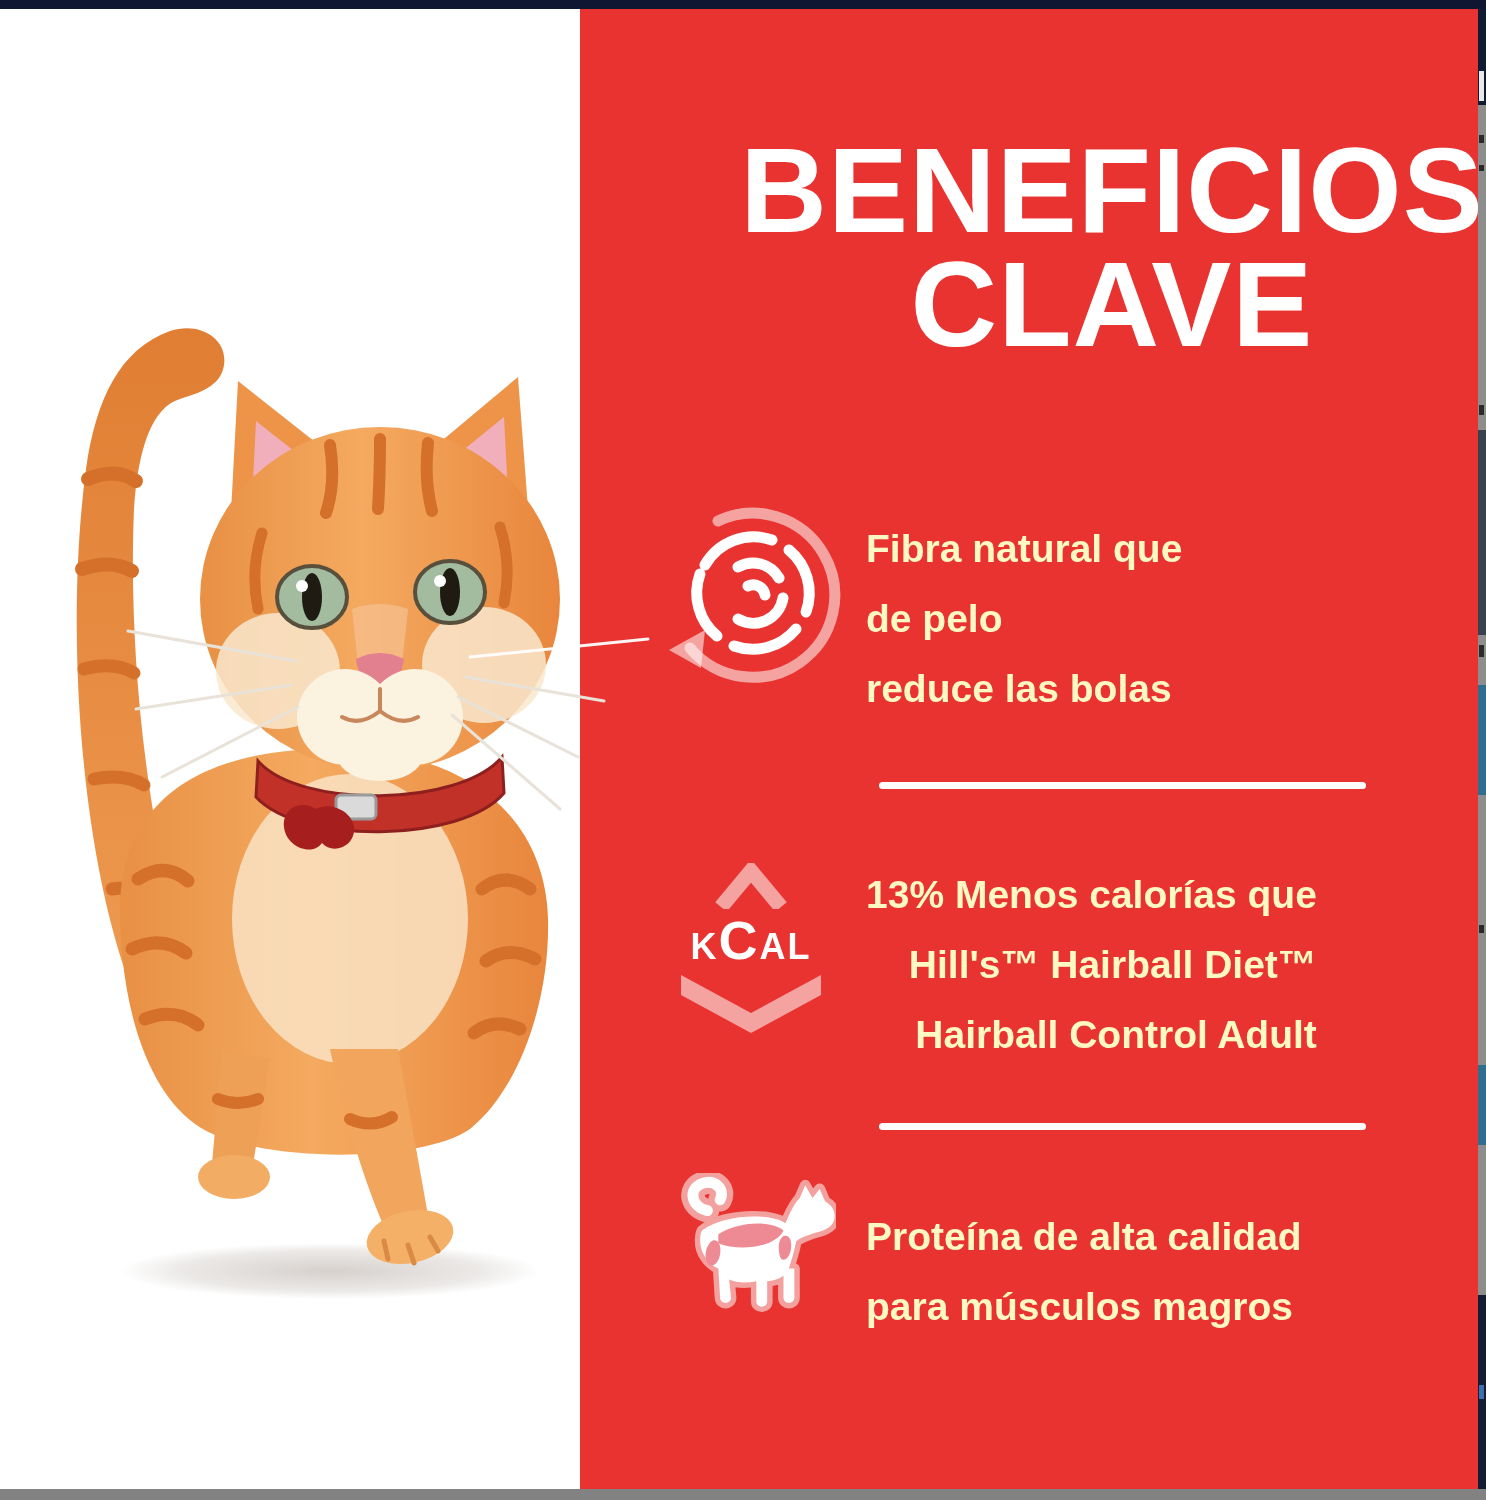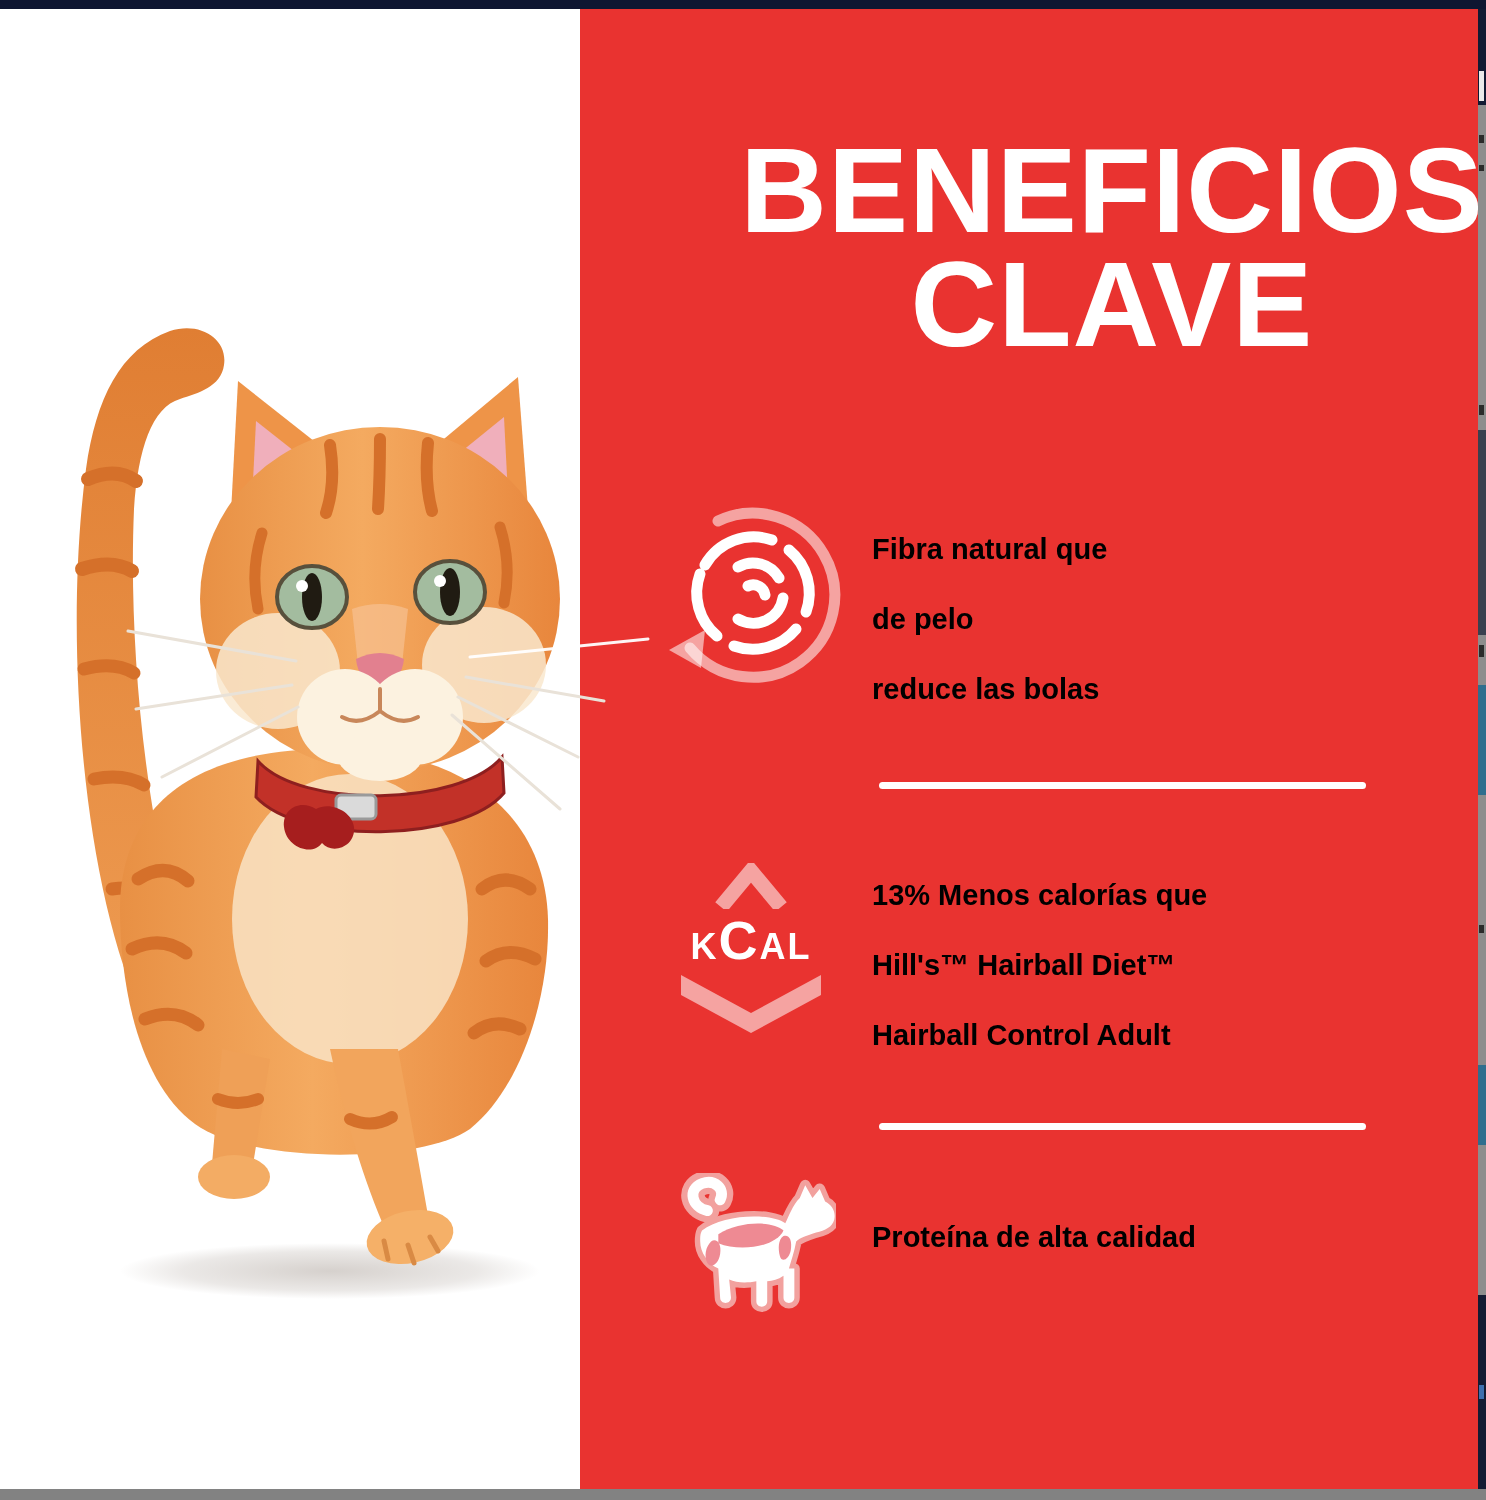--- a/index.html
+++ b/index.html
@@ -10,24 +10,24 @@
   .white-bg{position:absolute;left:0;top:9px;width:580px;height:1480px;background:#ffffff;}
   .red-panel{position:absolute;left:580px;top:9px;width:898px;height:1480px;background:#E93330;}
   .edge-strip{position:absolute;left:1478px;top:9px;width:8px;height:1480px;z-index:15;}
   .edge-seg{width:8px;position:relative;}
   .edge-glyph{position:absolute;left:1px;width:5px;background:#2b2b2b;}
   .edge-glyph.white{background:#e9e9e9;}
 
   .title{position:absolute;left:0;top:124px;width:990px;text-align:center;color:#ffffff;
          font-weight:bold;font-size:120px;line-height:114px;letter-spacing:1px;margin-left:37px;}
 
-  .benefit-text{position:absolute;left:292px;color:#000000;font-weight:bold;font-size:29px;
+  .benefit-text{position:absolute;left:286px;color:#fef9c3;font-weight:bold;font-size:39px;
                 line-height:70px;white-space:nowrap;}
   .b1{top:505px;}
-  .b2{top:851px;}
+  .b2{top:851px;text-align:right;}
   .b3{top:1193px;}
 
   .divider{position:absolute;left:299px;width:487px;height:7px;background:#ffffff;border-radius:4px;}
   .d1{top:773px;}
   .d2{top:1114px;}
 
   .icon-box{position:absolute;}
   .swirl-box{left:73px;top:489px;width:200px;height:200px;}
   .kcal-box{left:81px;top:854px;width:180px;height:170px;}
   .muscle-box{left:84px;top:1164px;width:172px;height:155px;}
@@ -128,20 +128,21 @@
           C92 116 80 116 72 112
           L74 132 C74 140 62 140 62 132 L60 100
           C48 94 40 82 40 70 C40 64 40 62 42 58 Z"></path>
         <path class="muscle" d="M60 62 C86 46 122 48 132 58 C124 76 84 82 60 72 Z"></path>
         <path class="muscle" d="M52 70 C58 66 64 72 62 84 C60 96 52 100 48 94 C44 86 46 76 52 70 Z"></path>
         <path class="muscle" d="M132 64 C138 62 142 68 140 80 C138 90 130 94 128 86 C126 78 126 68 132 64 Z"></path>
       </svg>
     </div>
     <div class="benefit-text b3">
       <div>Proteína de alta calidad</div>
+      <div>para músculos magros</div>
     </div>
 
   </div>
 
   <div class="edge-strip">
     <div class="edge-seg" style="height:96px;background:#111A33;">
       <div class="edge-glyph white" style="top:62px;height:30px;"></div>
     </div>
     <div class="edge-seg" style="height:325px;background:#8D8D8D;">
       <div class="edge-glyph" style="top:30px;height:8px;"></div>

